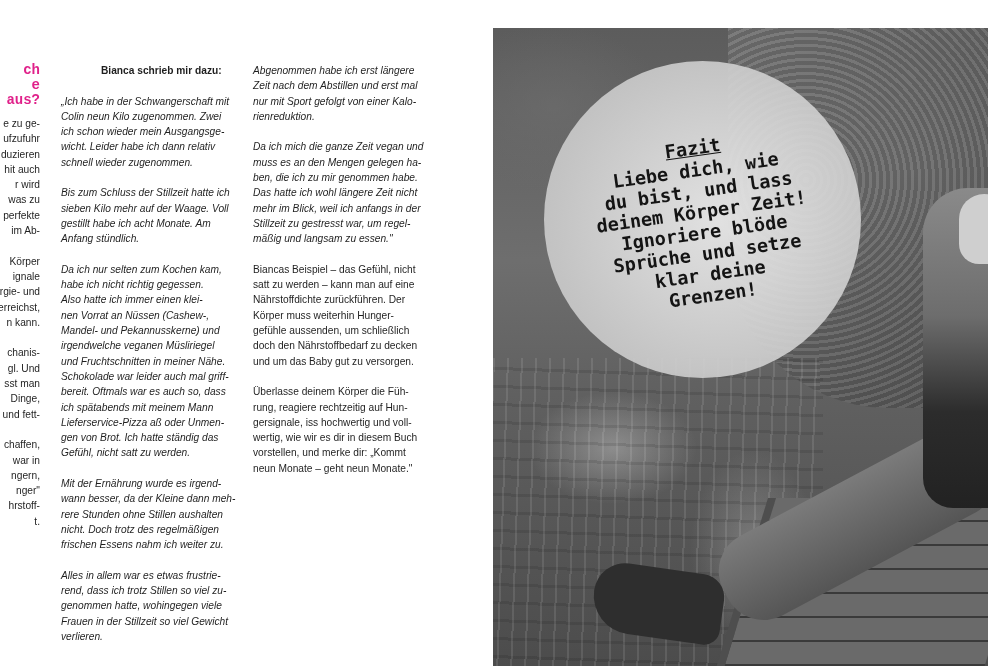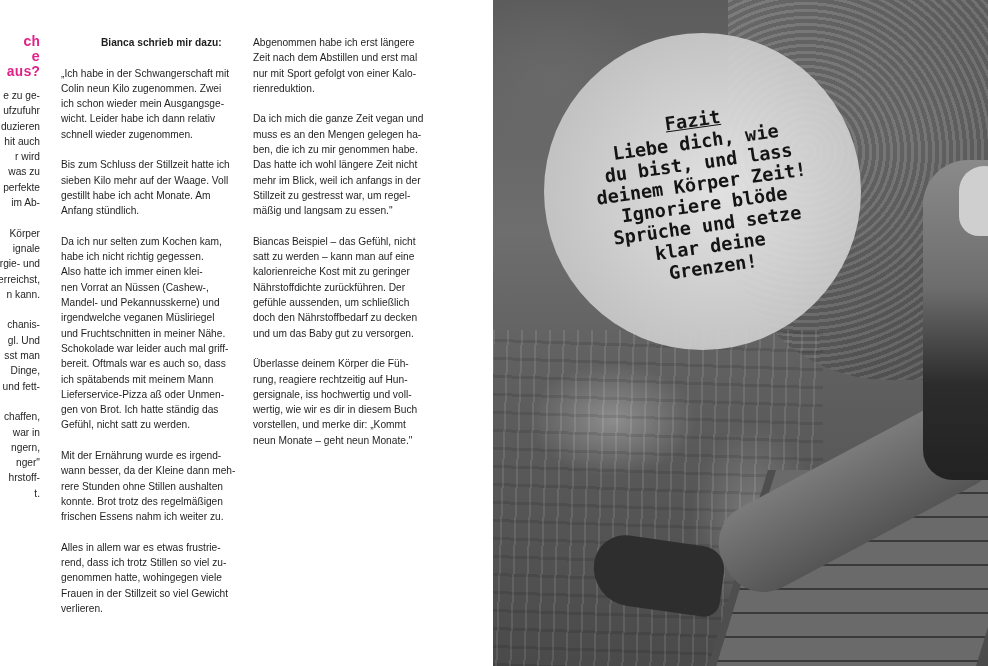--- a/index.html
+++ b/index.html
@@ -1,21 +1,21 @@
 <!DOCTYPE html>
 <html><head>
 <meta charset="utf-8">
 <style>
   html, body { margin: 0; padding: 0; }
   body {
     width: 988px; height: 666px; overflow: hidden; position: relative;
     background: #ffffff;
     font-family: "DejaVu Sans", sans-serif;
   }
-  .spread { position: absolute; inset: 0; }
+  .spread { position: absolute; inset: 0; margin-top: 28px; }
   .left-page {
     position: absolute; left: 0; top: 0; width: 493px; height: 666px;
     background: #ffffff; overflow: hidden;
   }
   .right-page {
     position: absolute; left: 493px; top: 0; width: 495px; height: 666px;
     overflow: hidden;
     background:
       radial-gradient(ellipse 120px 80px at 120px 420px, rgba(200,200,200,0.45), transparent 70%),
       radial-gradient(ellipse 90px 140px at 260px 520px, rgba(190,190,190,0.35), transparent 70%),
@@ -88,21 +88,21 @@
   .fazit-line { display: block; white-space: nowrap; }
 
   
   .col {
     position: absolute; top: 35px;
     font-family: "Liberation Sans", sans-serif;
     font-size: 10.2px; line-height: 15.3px; color: #1f1f1f;
   }
   .col p { margin: 0 0 15.3px 0; }
   .col .line { display: block; white-space: nowrap; }
-  .italic { }
+  .italic { font-style: italic; }
   .col1 { left: -60px; width: 100px; text-align: right; }
   .col1 .heading {
     font-family: "Liberation Mono", monospace; font-weight: bold;
     color: #e0218a; font-size: 14px; line-height: 15px; margin-bottom: 8px;
   }
   .col2 { left: 61px; width: 182px; }
   .col2 .subhead { font-weight: bold; margin-bottom: 15.3px; display: block; padding-left: 40px; }
   .col3 { left: 253px; width: 186px; }
 </style>
 </head>
@@ -179,21 +179,21 @@
         <span class="line">bereit. Oftmals war es auch so, dass</span>
         <span class="line">ich spätabends mit meinem Mann</span>
         <span class="line">Lieferservice-Pizza aß oder Unmen-</span>
         <span class="line">gen von Brot. Ich hatte ständig das</span>
         <span class="line">Gefühl, nicht satt zu werden.</span>
       </p>
       <p class="italic">
         <span class="line">Mit der Ernährung wurde es irgend-</span>
         <span class="line">wann besser, da der Kleine dann meh-</span>
         <span class="line">rere Stunden ohne Stillen aushalten</span>
-        <span class="line">konnte. Brot trotz des regelmäßigen</span>
+        <span class="line">nicht. Doch trotz des regelmäßigen</span>
         <span class="line">frischen Essens nahm ich weiter zu.</span>
       </p>
       <p class="italic">
         <span class="line">Alles in allem war es etwas frustrie-</span>
         <span class="line">rend, dass ich trotz Stillen so viel zu-</span>
         <span class="line">genommen hatte, wohingegen viele</span>
         <span class="line">Frauen in der Stillzeit so viel Gewicht</span>
         <span class="line">verlieren.</span>
       </p>
     </div>
@@ -210,22 +210,22 @@
         <span class="line">muss es an den Mengen gelegen ha-</span>
         <span class="line">ben, die ich zu mir genommen habe.</span>
         <span class="line">Das hatte ich wohl längere Zeit nicht</span>
         <span class="line">mehr im Blick, weil ich anfangs in der</span>
         <span class="line">Stillzeit zu gestresst war, um regel-</span>
         <span class="line">mäßig und langsam zu essen."</span>
       </p>
       <p>
         <span class="line">Biancas Beispiel – das Gefühl, nicht</span>
         <span class="line">satt zu werden – kann man auf eine</span>
-        <span class="line">kalorienreiche Kost mit zu geringer</span>
         <span class="line">Nährstoffdichte zurückführen. Der</span>
+        <span class="line">Körper muss weiterhin Hunger-</span>
         <span class="line">gefühle aussenden, um schließlich</span>
         <span class="line">doch den Nährstoffbedarf zu decken</span>
         <span class="line">und um das Baby gut zu versorgen.</span>
       </p>
       <p>
         <span class="line">Überlasse deinem Körper die Füh-</span>
         <span class="line">rung, reagiere rechtzeitig auf Hun-</span>
         <span class="line">gersignale, iss hochwertig und voll-</span>
         <span class="line">wertig, wie wir es dir in diesem Buch</span>
         <span class="line">vorstellen, und merke dir: „Kommt</span>

